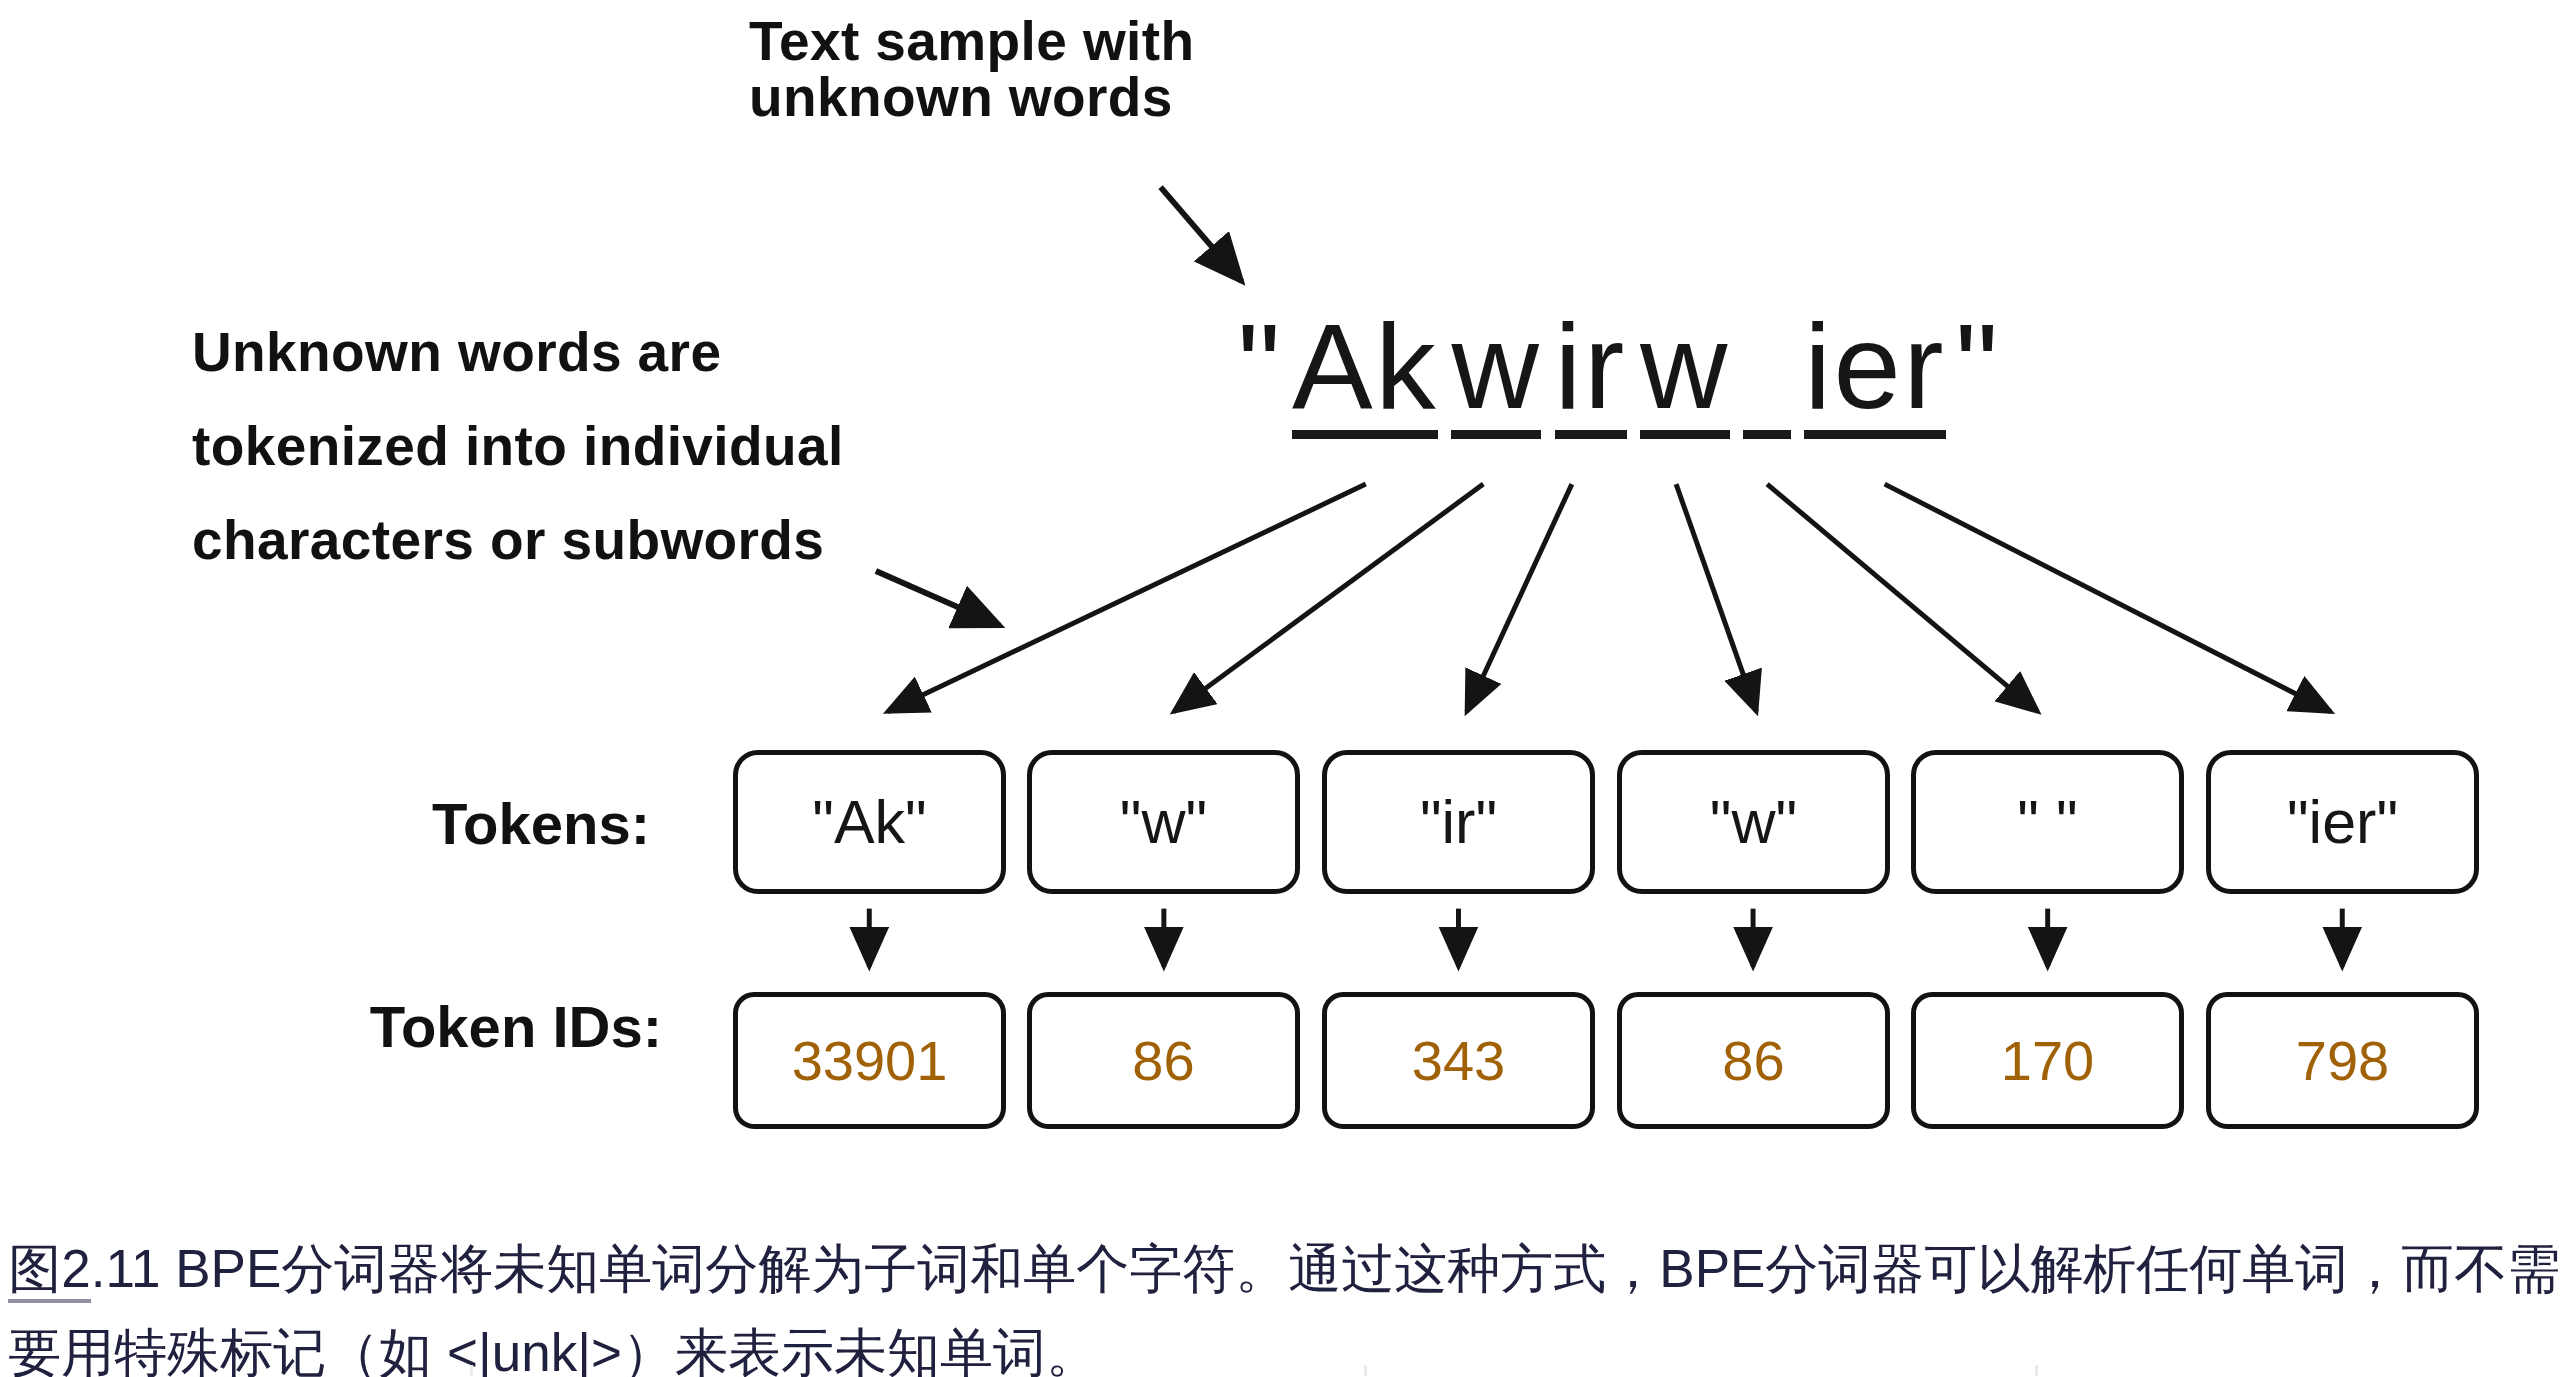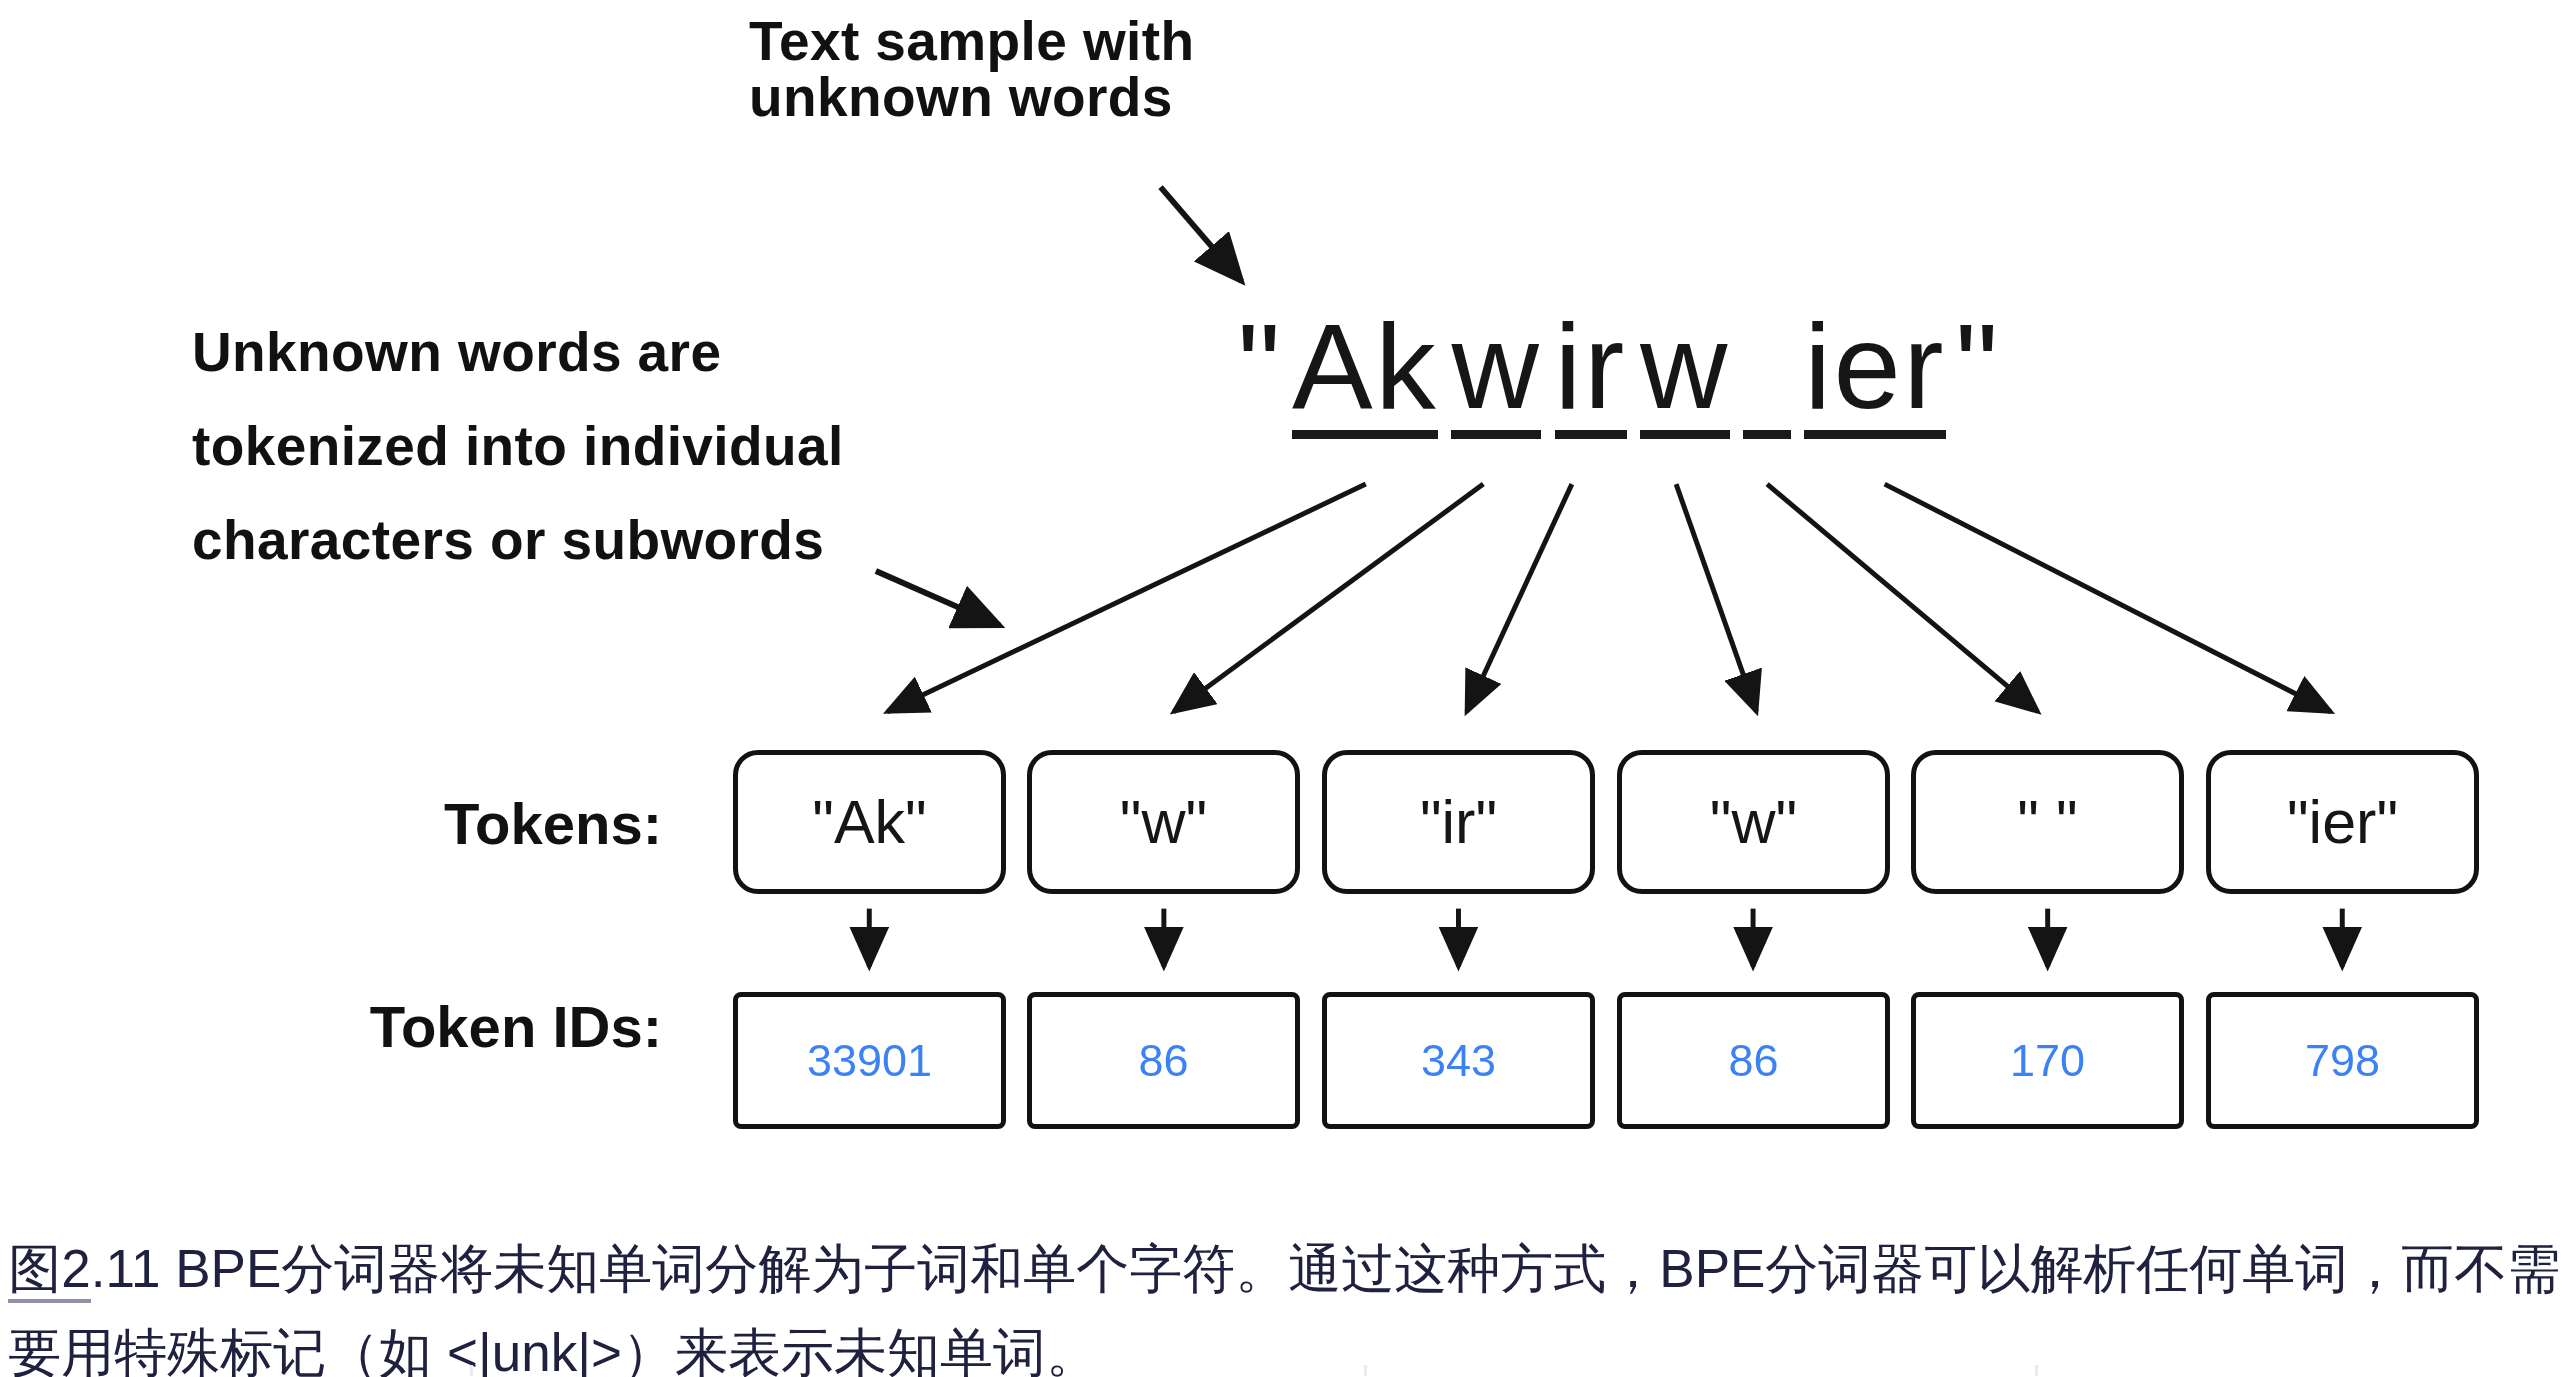--- a/index.html
+++ b/index.html
@@ -54,21 +54,21 @@
   }
 
   
   .row-label {
     font-weight: bold;
     font-size: 58px;
     color: #111111;
     width: 430px;
     text-align: right;
   }
-  .row-label.tokens-label { left: 232px; top: 790px; }
+  .row-label.tokens-label { left: 220px; top: 790px; }
   .row-label.ids-label    { left: 232px; top: 993px; }
 
   
   .box {
     box-sizing: border-box;
     width: 273px;
     border: 5.8px solid #121212;
     background: #ffffff;
     display: flex;
     align-items: center;
@@ -79,23 +79,23 @@
     top: 750px;
     height: 144px;
     border-radius: 25px;
     font-size: 61px;
     white-space: pre;
     color: #161616;
   }
   .id-box {
     top: 992px;
     height: 137px;
-    border-radius: 8px;
-    font-size: 45px;
-    color: #3b82f6;
+    border-radius: 21px;
+    font-size: 56px;
+    color: #a16207;
   }
   .c0 { left: 733px; }
   .c1 { left: 1027px; }
   .c2 { left: 1322px; }
   .c3 { left: 1617px; }
   .c4 { left: 1911px; }
   .c5 { left: 2206px; }
 
   
   svg.overlay {

